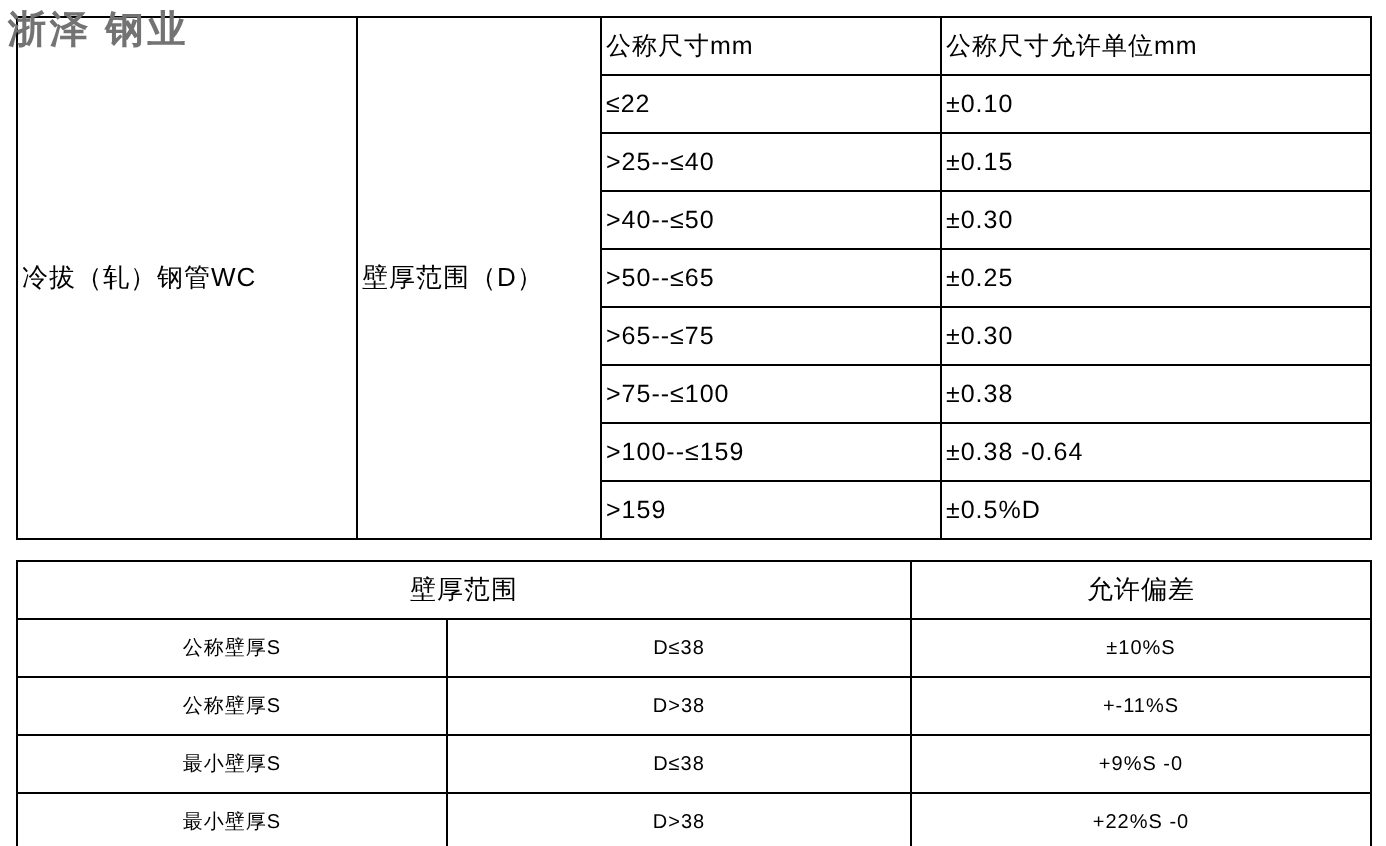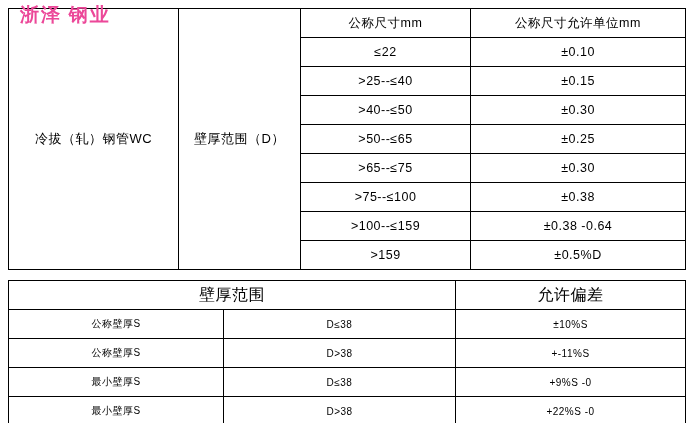--- a/index.html
+++ b/index.html
@@ -10,25 +10,25 @@
   body {
     width: 693px;
     height: 423px;
     font-family: "Liberation Sans", "DejaVu Sans", sans-serif;
     color: #000000;
     position: relative;
     overflow: hidden;
   }
   .watermark {
     position: absolute;
-    left: 20px;
+    left: 4px;
     top: 2px;
     font-size: 19px;
     letter-spacing: 2px;
-    color: #ec4899;
+    color: #737373;
     font-family: "Liberation Serif", "DejaVu Serif", serif;
     font-weight: bold;
     pointer-events: none;
     z-index: 5;
     white-space: nowrap;
   }
   .sheet {
     position: relative;
     z-index: 2;
     padding: 8px 8px 0 8px;
@@ -36,21 +36,21 @@
   }
   table {
     border-collapse: collapse;
     table-layout: fixed;
     width: 677px;
     background: transparent;
   }
   table.tbl-top td {
     border: 1px solid #000000;
     font-size: 12.5px;
-    text-align: center;
+    text-align: left;
     vertical-align: middle;
     height: 28px;
     padding: 0 2px;
     letter-spacing: 0.5px;
   }
   table.tbl-top td.label-cell {
     font-size: 13px;
   }
   table.tbl-bottom {
     margin-top: 10px;
@@ -58,21 +58,21 @@
   table.tbl-bottom td {
     border: 1px solid #000000;
     font-size: 10px;
     text-align: center;
     vertical-align: middle;
     height: 28px;
     padding: 0 2px;
     letter-spacing: 0.5px;
   }
   table.tbl-bottom td.hdr {
-    font-size: 16px;
+    font-size: 13px;
   }
   .col-a { width: 170px; }
   .col-b { width: 122px; }
   .col-c { width: 170px; }
   .col-d { width: 215px; }
 
   .b-col-a { width: 215px; }
   .b-col-b { width: 232px; }
   .b-col-c { width: 230px; }
 </style>

